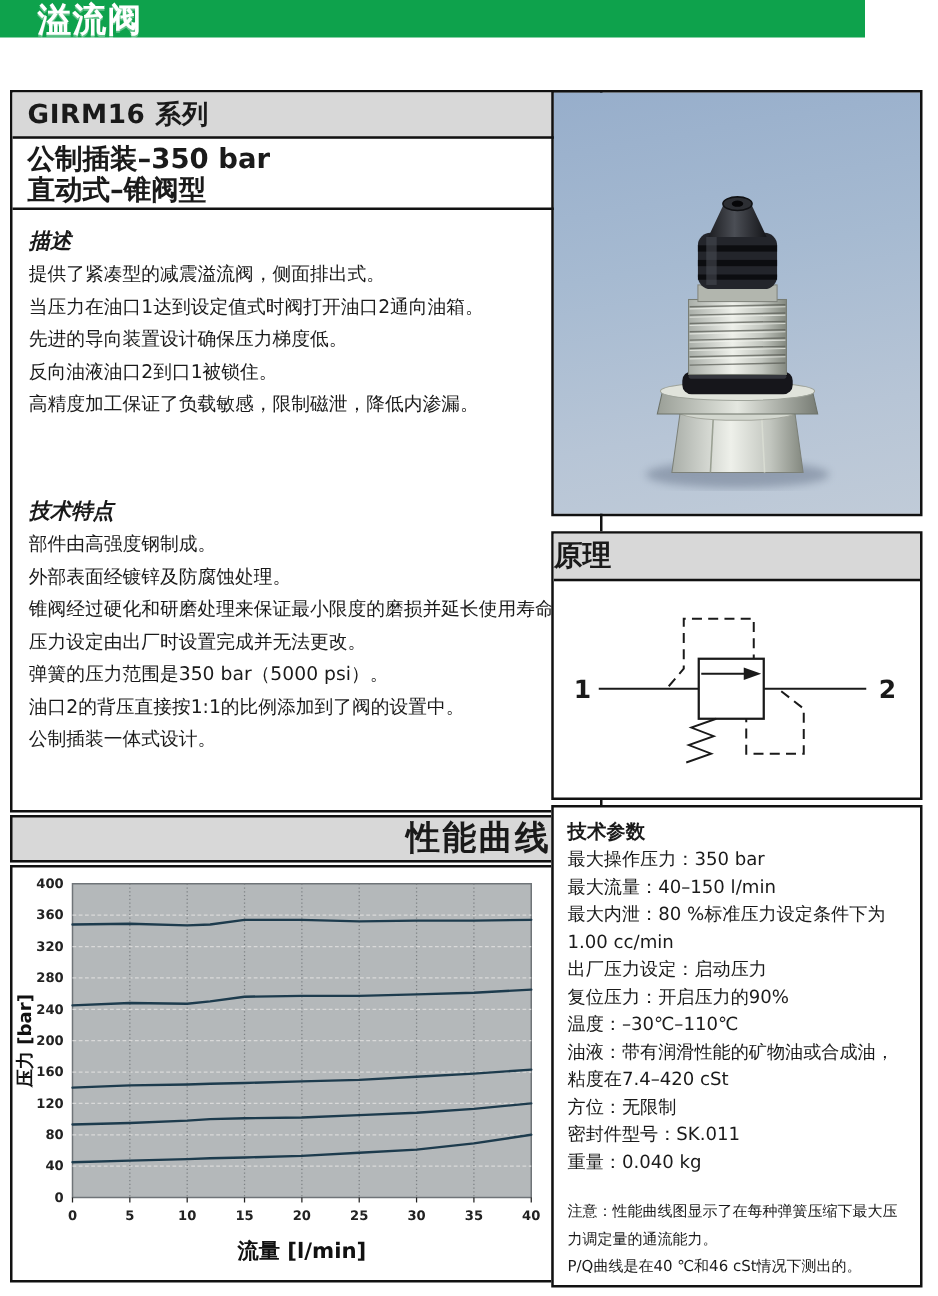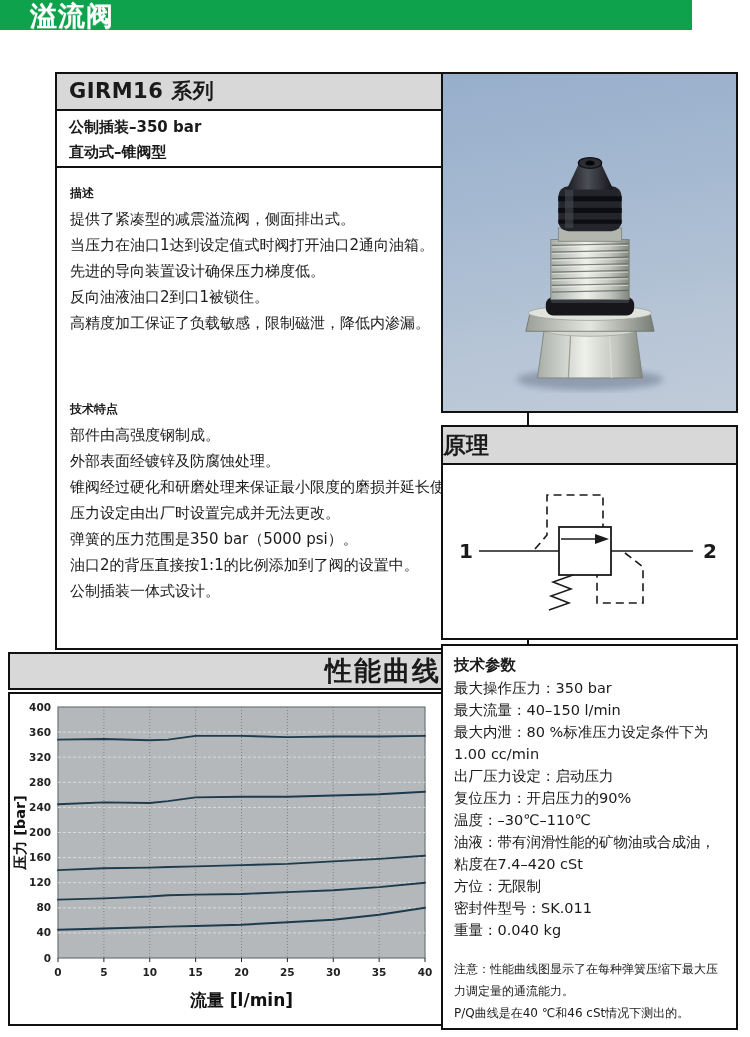--- a/index.html
+++ b/index.html
@@ -9,25 +9,25 @@
   .page { position:relative; width:750px; height:1037px; background:#fff; }
 
   
   .topbar { position:absolute; left:0; top:0; width:692px; height:30px;text-decoration:underline; }
   .topbar-title {
     position:absolute; left:30px; top:-2px; font-size:27px; font-weight:bold; color:#fff;
     letter-spacing:1px; text-shadow:0 1px 0 rgba(255,255,255,0.35);
   }
 
   
-  .left-box { position:absolute; left:8px; top:72px; width:474px; height:578px; border:2px solid #111; background:#fff;margin-left:47px; }
+  .left-box { position:absolute; left:8px; top:72px; width:474px; height:578px; border:2px solid #111; background:#fff; }
   .series-header { height:37px; background:#d8d8d8; border-bottom:2px solid #111; font-size:21px; font-weight:bold; line-height:35px; padding-left:12px; letter-spacing:0.5px; }
-  .subtitle-block { height:57px; border-bottom:2px solid #111; padding:4px 12px; font-size:15px; font-weight:600; line-height:25px; }
+  .subtitle-block { height:57px; border-bottom:2px solid #111; padding:4px 12px; font-size:22px; font-weight:600; line-height:25px; }
   .left-text { padding:12px 12px 0 13px; }
-  .sec-heading { font-size:12px; font-weight:bold; line-height:26px; }
+  .sec-heading { font-size:17px; font-weight:bold; line-height:26px;font-style:italic; }
   .body-line { font-size:15px; line-height:26px; white-space:nowrap; }
   .features-heading { margin-top:60px; }
 
   
   .photo-box { position:absolute; left:441px; top:72px; width:297px; height:341px; border:2px solid #111;
     background:linear-gradient(170deg,#97aecb 0%,#a6bad1 40%,#b7c5d6 75%,#c0cbd8 100%); overflow:hidden; }
   .photo-box svg { position:absolute; left:50%; top:50%; transform:translate(-50%,-46%); }
 
   
   .principle-box { position:absolute; left:441px; top:425px; width:297px; height:215px; border:2px solid #111; background:#fff; }

